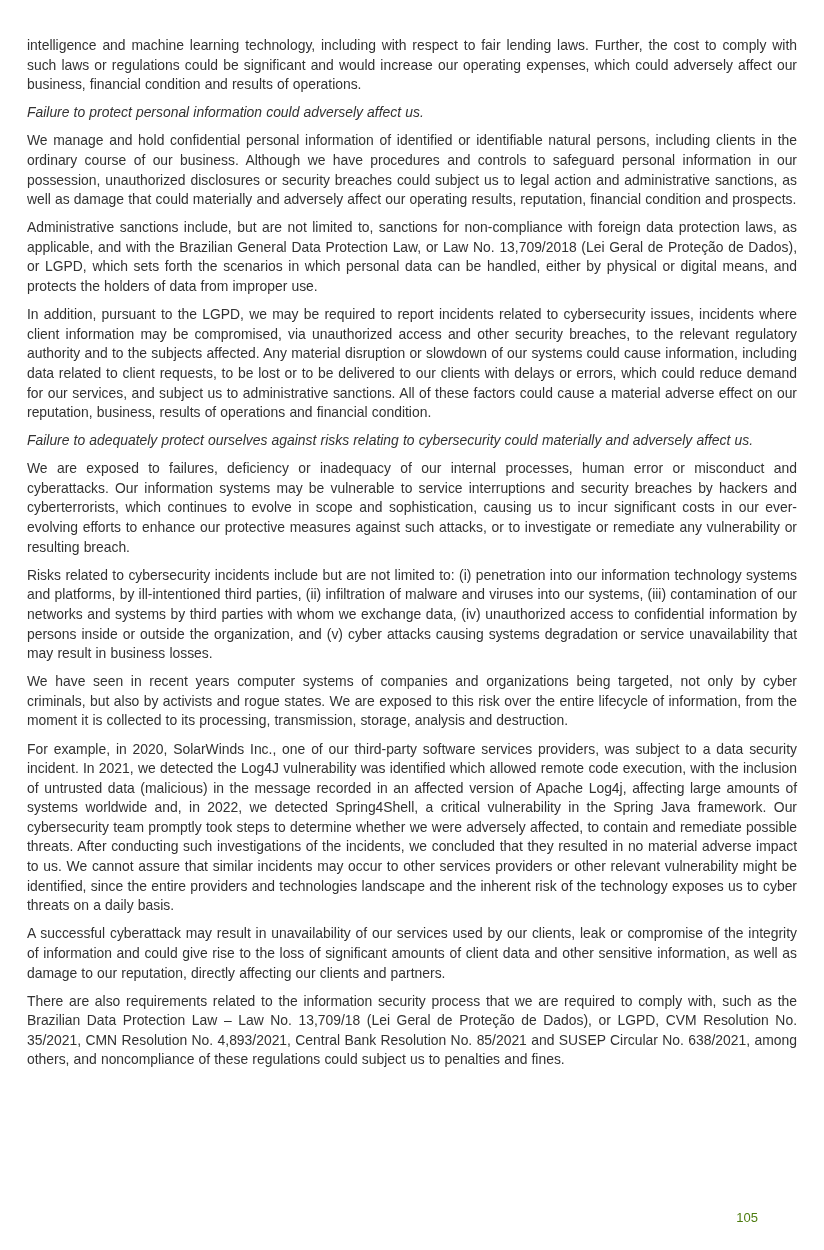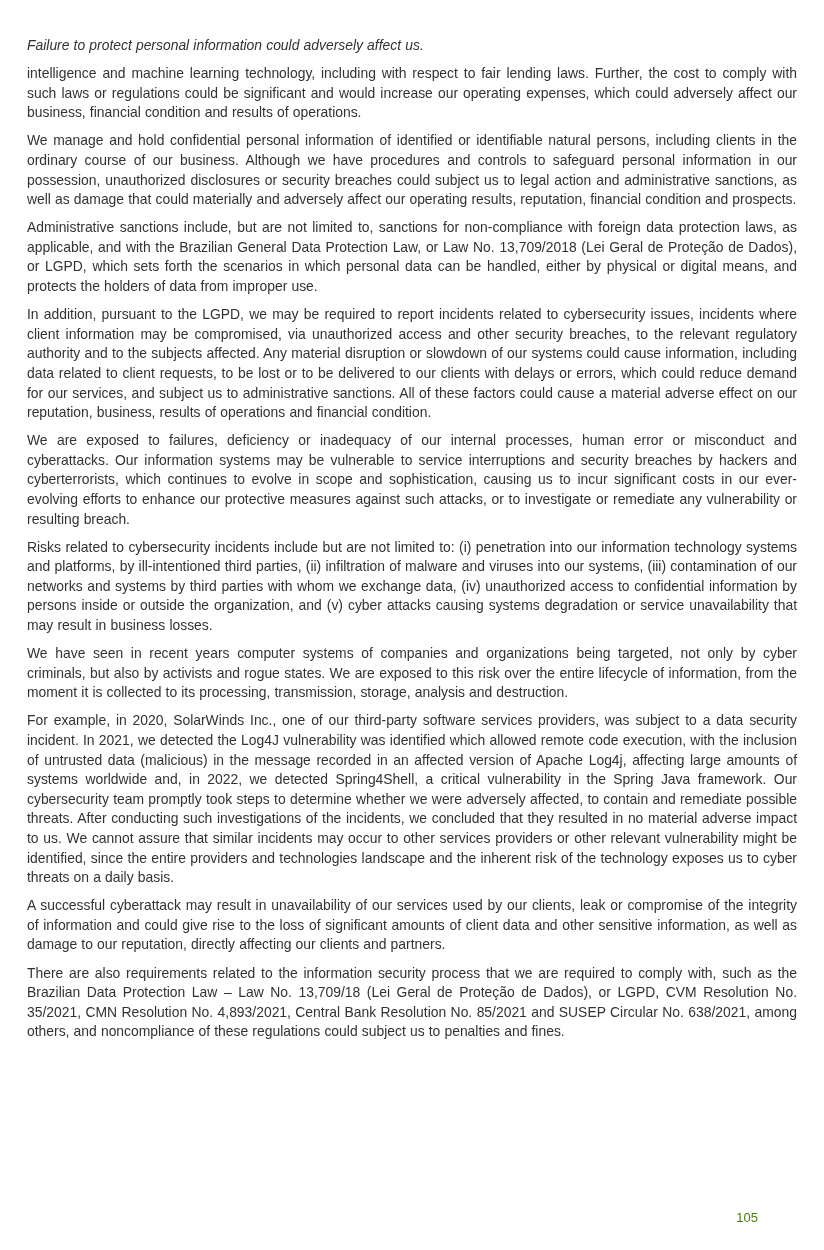--- a/index.html
+++ b/index.html
@@ -39,25 +39,26 @@
     font-size: 13px;
     line-height: 15px;
     color: #4d7c0f;
   }
 </style>
 </head>
 <body>
 
 <div class="page">
   <div class="content">
+    <p class="para">intelligence and machine learning technology, including with respect to fair lending laws. Further, the cost to comply with such laws or regulations could be significant and would increase our operating expenses, which could adversely affect our business, financial condition and results of operations.</p>
     <p class="para heading">Failure to protect personal information could adversely affect us.</p>
-    <p class="para">intelligence and machine learning technology, including with respect to fair lending laws. Further, the cost to comply with such laws or regulations could be significant and would increase our operating expenses, which could adversely affect our business, financial condition and results of operations.</p>
     <p class="para">We manage and hold confidential personal information of identified or identifiable natural persons, including clients in the ordinary course of our business. Although we have procedures and controls to safeguard personal information in our possession, unauthorized disclosures or security breaches could subject us to legal action and administrative sanctions, as well as damage that could materially and adversely affect our operating results, reputation, financial condition and prospects.</p>
     <p class="para">Administrative sanctions include, but are not limited to, sanctions for non-compliance with foreign data protection laws, as applicable, and with the Brazilian General Data Protection Law, or Law No. 13,709/2018 (Lei Geral de Proteção de Dados), or LGPD, which sets forth the scenarios in which personal data can be handled, either by physical or digital means, and protects the holders of data from improper use.</p>
     <p class="para">In addition, pursuant to the LGPD, we may be required to report incidents related to cybersecurity issues, incidents where client information may be compromised, via unauthorized access and other security breaches, to the relevant regulatory authority and to the subjects affected. Any material disruption or slowdown of our systems could cause information, including data related to client requests, to be lost or to be delivered to our clients with delays or errors, which could reduce demand for our services, and subject us to administrative sanctions. All of these factors could cause a material adverse effect on our reputation, business, results of operations and financial condition.</p>
+    <p class="para heading">Failure to adequately protect ourselves against risks relating to cybersecurity could materially and adversely affect us.</p>
     <p class="para">We are exposed to failures, deficiency or inadequacy of our internal processes, human error or misconduct and cyberattacks. Our information systems may be vulnerable to service interruptions and security breaches by hackers and cyberterrorists, which continues to evolve in scope and sophistication, causing us to incur significant costs in our ever-evolving efforts to enhance our protective measures against such attacks, or to investigate or remediate any vulnerability or resulting breach.</p>
     <p class="para">Risks related to cybersecurity incidents include but are not limited to: (i) penetration into our information technology systems and platforms, by ill-intentioned third parties, (ii) infiltration of malware and viruses into our systems, (iii) contamination of our networks and systems by third parties with whom we exchange data, (iv) unauthorized access to confidential information by persons inside or outside the organization, and (v) cyber attacks causing systems degradation or service unavailability that may result in business losses.</p>
     <p class="para">We have seen in recent years computer systems of companies and organizations being targeted, not only by cyber criminals, but also by activists and rogue states. We are exposed to this risk over the entire lifecycle of information, from the moment it is collected to its processing, transmission, storage, analysis and destruction.</p>
     <p class="para">For example, in 2020, SolarWinds Inc., one of our third-party software services providers, was subject to a data security incident. In 2021, we detected the Log4J vulnerability was identified which allowed remote code execution, with the inclusion of untrusted data (malicious) in the message recorded in an affected version of Apache Log4j, affecting large amounts of systems worldwide and, in 2022, we detected Spring4Shell, a critical vulnerability in the Spring Java framework. Our cybersecurity team promptly took steps to determine whether we were adversely affected, to contain and remediate possible threats. After conducting such investigations of the incidents, we concluded that they resulted in no material adverse impact to us. We cannot assure that similar incidents may occur to other services providers or other relevant vulnerability might be identified, since the entire providers and technologies landscape and the inherent risk of the technology exposes us to cyber threats on a daily basis.</p>
     <p class="para">A successful cyberattack may result in unavailability of our services used by our clients, leak or compromise of the integrity of information and could give rise to the loss of significant amounts of client data and other sensitive information, as well as damage to our reputation, directly affecting our clients and partners.</p>
     <p class="para">There are also requirements related to the information security process that we are required to comply with, such as the Brazilian Data Protection Law – Law No. 13,709/18 (Lei Geral de Proteção de Dados), or LGPD, CVM Resolution No. 35/2021, CMN Resolution No. 4,893/2021, Central Bank Resolution No. 85/2021 and SUSEP Circular No. 638/2021, among others, and noncompliance of these regulations could subject us to penalties and fines.</p>
   </div>
   <div class="page-number">105</div>
 </div>
 

